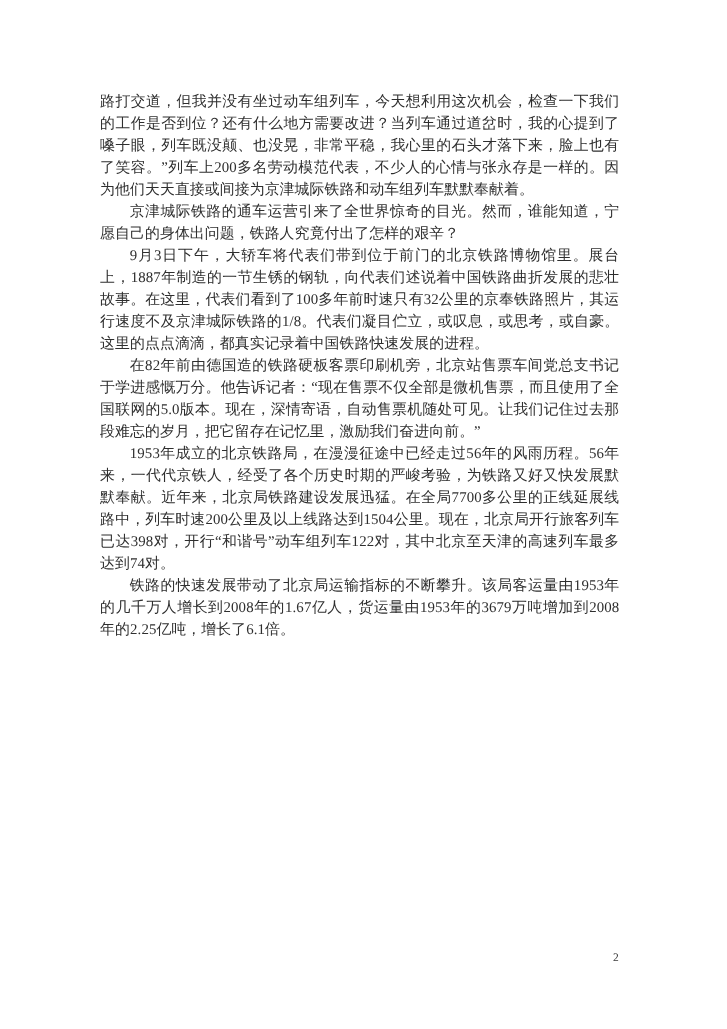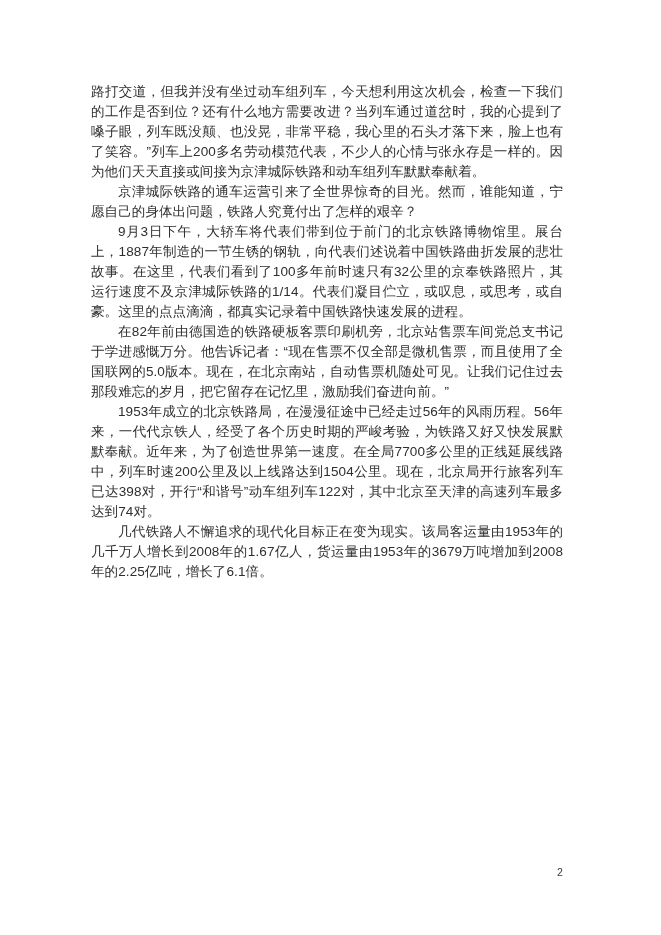--- a/index.html
+++ b/index.html
@@ -6,21 +6,21 @@
     margin: 0;
     padding: 0;
     background: #ffffff;
   }
   .page {
     position: relative;
     width: 661px;
     height: 935px;
     background: #ffffff;
     overflow: hidden;
-    font-family: Liberation Sans, sans-serif;
+    font-family: Liberation Serif, serif;
   }
   .text-block {
     position: absolute;
     left: 91px;
     top: 82px;
     width: 472px;
     font-size: 13.5px;
     line-height: 20px;
     color: #2e2e2e;
     text-align: justify;
@@ -45,19 +45,19 @@
     color: #3a3a3a;
   }
 </style>
 </head>
 <body>
 
 <div class="page">
   <div class="text-block">
     <p class="continuation">路打交道，但我并没有坐过动车组列车，今天想利用这次机会，检查一下我们的工作是否到位？还有什么地方需要改进？当列车通过道岔时，我的心提到了嗓子眼，列车既没颠、也没晃，非常平稳，我心里的石头才落下来，脸上也有了笑容。”列车上200多名劳动模范代表，不少人的心情与张永存是一样的。因为他们天天直接或间接为京津城际铁路和动车组列车默默奉献着。</p>
     <p>京津城际铁路的通车运营引来了全世界惊奇的目光。然而，谁能知道，宁愿自己的身体出问题，铁路人究竟付出了怎样的艰辛？</p>
-    <p>9月3日下午，大轿车将代表们带到位于前门的北京铁路博物馆里。展台上，1887年制造的一节生锈的钢轨，向代表们述说着中国铁路曲折发展的悲壮故事。在这里，代表们看到了100多年前时速只有32公里的京奉铁路照片，其运行速度不及京津城际铁路的1/14。代表们凝目伫立，或叹息，或思考，或自豪。这里的点点滴滴，都真实记录着中国铁路快速发展的进程。</p>
-    <p>在82年前由德国造的铁路硬板客票印刷机旁，北京站售票车间党总支书记于学进感慨万分。他告诉记者：“现在售票不仅全部是微机售票，而且使用了全国联网的5.0版本。现在，在北京南站，自动售票机随处可见。让我们记住过去那段难忘的岁月，把它留存在记忆里，激励我们奋进向前。”</p>
-    <p>1953年成立的北京铁路局，在漫漫征途中已经走过56年的风雨历程。56年来，一代代京铁人，经受了各个历史时期的严峻考验，为铁路又好又快发展默默奉献。近年来，为了创造世界第一速度。在全局7700多公里的正线延展线路中，列车时速200公里及以上线路达到1504公里。现在，北京局开行旅客列车已达398对，开行“和谐号”动车组列车122对，其中北京至天津的高速列车最多达到74对。</p>
-    <p>几代铁路人不懈追求的现代化目标正在变为现实。该局客运量由1953年的几千万人增长到2008年的1.67亿人，货运量由1953年的3679万吨增加到2008年的2.25亿吨，增长了6.1倍。</p>
+    <p>9月3日下午，大轿车将代表们带到位于前门的北京铁路博物馆里。展台上，1887年制造的一节生锈的钢轨，向代表们述说着中国铁路曲折发展的悲壮故事。在这里，代表们看到了100多年前时速只有32公里的京奉铁路照片，其运行速度不及京津城际铁路的1/8。代表们凝目伫立，或叹息，或思考，或自豪。这里的点点滴滴，都真实记录着中国铁路快速发展的进程。</p>
+    <p>在82年前由德国造的铁路硬板客票印刷机旁，北京站售票车间党总支书记于学进感慨万分。他告诉记者：“现在售票不仅全部是微机售票，而且使用了全国联网的5.0版本。现在，深情寄语，自动售票机随处可见。让我们记住过去那段难忘的岁月，把它留存在记忆里，激励我们奋进向前。”</p>
+    <p>1953年成立的北京铁路局，在漫漫征途中已经走过56年的风雨历程。56年来，一代代京铁人，经受了各个历史时期的严峻考验，为铁路又好又快发展默默奉献。近年来，北京局铁路建设发展迅猛。在全局7700多公里的正线延展线路中，列车时速200公里及以上线路达到1504公里。现在，北京局开行旅客列车已达398对，开行“和谐号”动车组列车122对，其中北京至天津的高速列车最多达到74对。</p>
+    <p>铁路的快速发展带动了北京局运输指标的不断攀升。该局客运量由1953年的几千万人增长到2008年的1.67亿人，货运量由1953年的3679万吨增加到2008年的2.25亿吨，增长了6.1倍。</p>
   </div>
   <div class="page-number">2</div>
 </div>
 
 </body></html>

